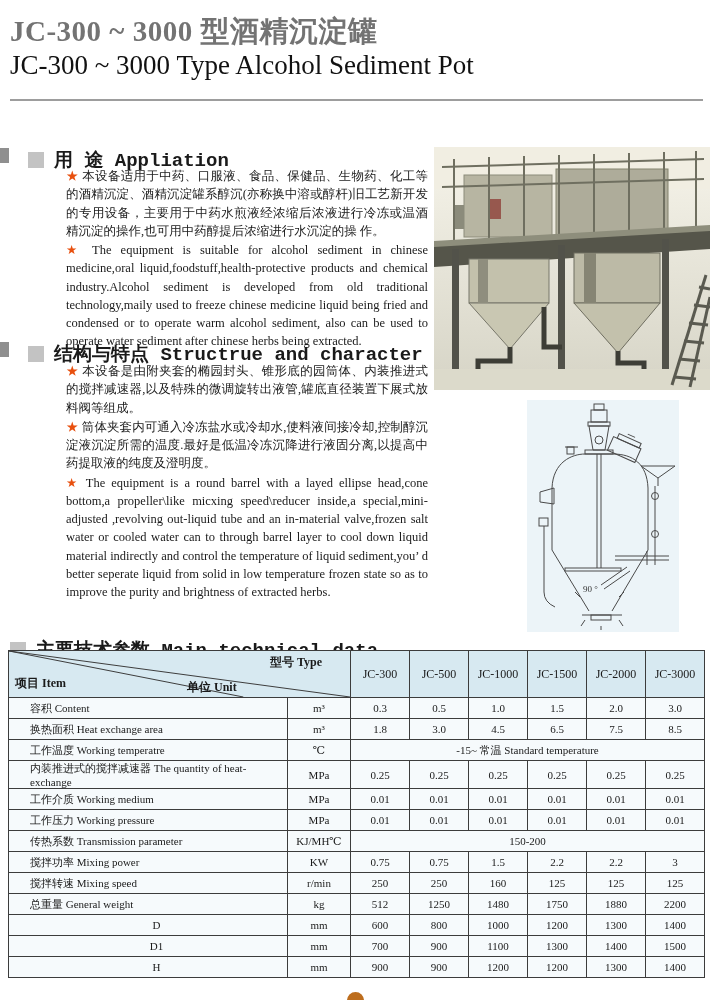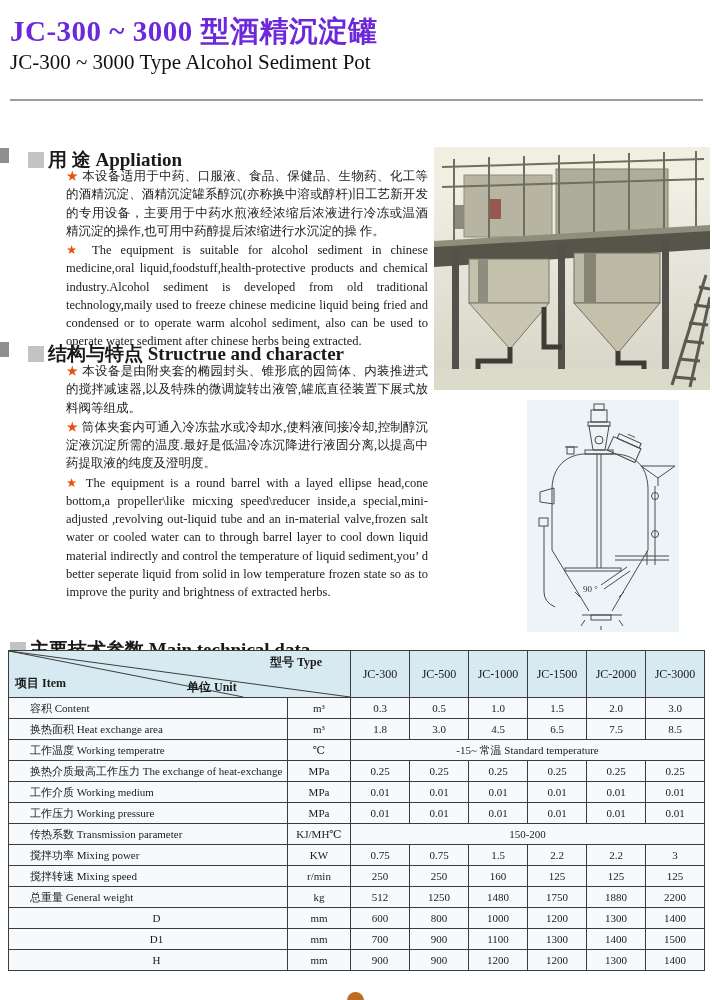--- a/index.html
+++ b/index.html
@@ -4,26 +4,26 @@
 <style>
   html,body{margin:0;padding:0;}
   body{
     width:712px;height:1000px;position:relative;background:#ffffff;
     font-family:"Liberation Serif","DejaVu Serif",serif;color:#1a1a1a;
     overflow:hidden;
   }
   .abs{position:absolute;}
 
   
-  .title-cn{left:10px;top:12px;font-size:29px;font-weight:bold;color:#6d28d9;letter-spacing:.5px;white-space:nowrap;}
-  .title-en{left:10px;top:50px;font-size:21px;color:#111;white-space:nowrap;}
+  .title-cn{left:10px;top:12px;font-size:29px;font-weight:bold;color:#737373;letter-spacing:.5px;white-space:nowrap;}
+  .title-en{left:10px;top:50px;font-size:27px;color:#111;white-space:nowrap;}
   .rule{left:10px;top:99px;width:693px;height:2px;background:#9d9d9d;}
 
   
-  .sec-head{display:flex;align-items:center;gap:4px;}
+  .sec-head{display:flex;align-items:center;gap:10px;font-family:Liberation Mono, monospace;}
   .edge-mark{position:absolute;left:0;width:9px;height:15px;background:#8f8f8f;}
   .sq{width:16px;height:16px;background:#c3c3c3;flex:0 0 auto;}
   .sec-title{font-size:19px;font-weight:bold;white-space:nowrap;}
 
   
   .para-block{width:362px;font-size:12.5px;line-height:1.46;text-align:justify;}
   .para-block p{margin:0 0 1px 0;}
   .star{color:#e8500f;}
 
   
@@ -264,21 +264,21 @@
         <td class="c-val">6.5</td>
         <td class="c-val">7.5</td>
         <td class="c-val">8.5</td>
       </tr>
       <tr>
         <td class="c-item">工作温度 Working temperatre</td>
         <td class="c-unit">℃</td>
         <td class="c-val" colspan="6">-15~ 常温 Standard temperature</td>
       </tr>
       <tr>
-        <td class="c-item">换热介质最高工作压力 The exchange of heat-exchange</td>
+        <td class="c-item">内装推进式的搅拌减速器 The quantity of heat-exchange</td>
         <td class="c-unit">MPa</td>
         <td class="c-val">0.25</td>
         <td class="c-val">0.25</td>
         <td class="c-val">0.25</td>
         <td class="c-val">0.25</td>
         <td class="c-val">0.25</td>
         <td class="c-val">0.25</td>
       </tr>
       <tr>
         <td class="c-item">工作介质 Working medium</td>

